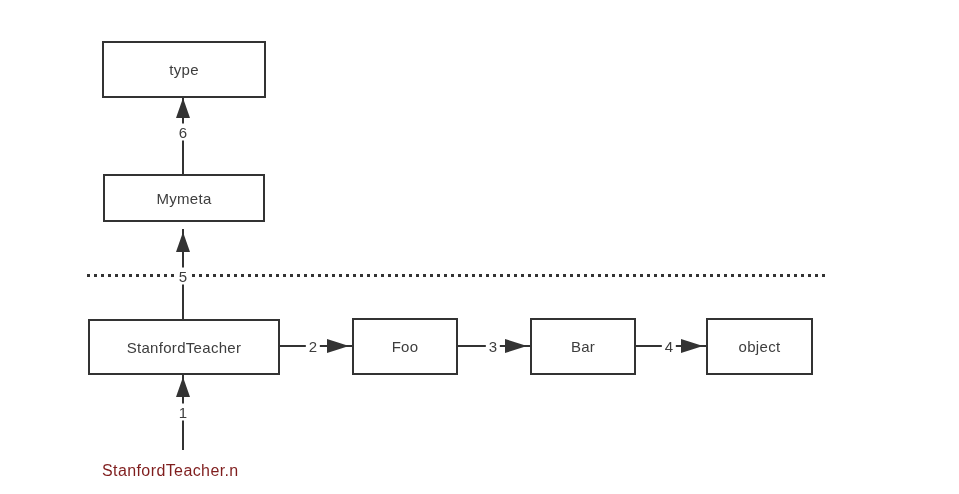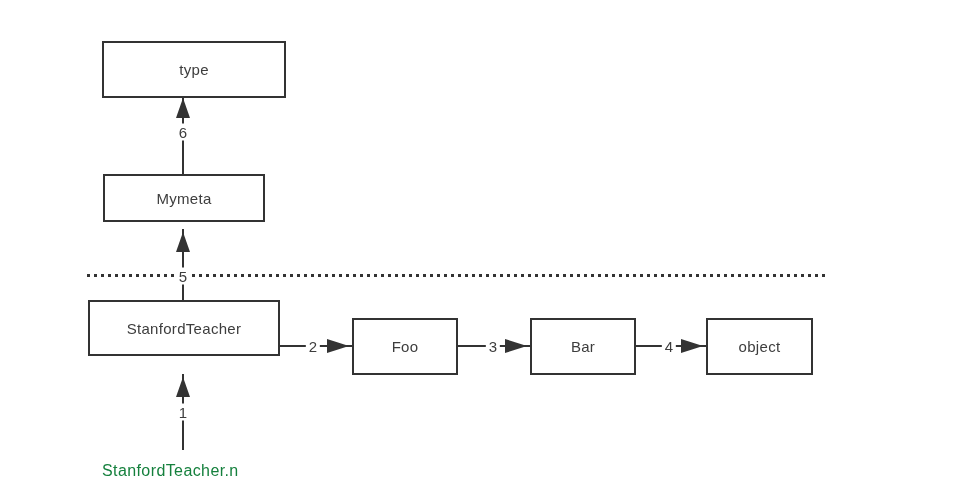--- a/index.html
+++ b/index.html
@@ -23,23 +23,23 @@
     border: 2px solid #333333;
     background: #ffffff;
     display: flex;
     align-items: center;
     justify-content: center;
     font-size: 15px;
     letter-spacing: 0.3px;
     color: #3d3d3d;
     z-index: 2;
   }
-  #box-type            { left: 102px; top: 41px;  width: 184px; height: 57px; }
+  #box-type            { left: 102px; top: 41px;  width: 164px; height: 57px; }
   #box-mymeta          { left: 103px; top: 174px; width: 162px; height: 48px; }
-  #box-stanfordteacher { left: 88px;  top: 300px; width: 192px; height: 56px; }
+  #box-stanfordteacher { left: 88px;  top: 319px; width: 192px; height: 56px; }
   #box-foo             { left: 352px; top: 318px; width: 106px; height: 57px; text-align: right; }
   #box-bar             { left: 530px; top: 318px; width: 106px; height: 57px; }
   #box-object          { left: 706px; top: 318px; width: 107px; height: 57px; }
 
   
   .vline {
     position: absolute;
     width: 2px;
     left: 182px;
     background: #333333;
@@ -117,21 +117,21 @@
   #num-3 { left: 493px; top: 346px; }
   #num-4 { left: 669px; top: 346px; }
 
   
   .caption {
     position: absolute;
     left: 102px;
     top: 462px;
     font-size: 16px;
     letter-spacing: 0.4px;
-    color: #15803d;
+    color: #7f1d1d;
     z-index: 2;
   }
 </style>
 </head>
 <body>
 
 <div class="canvas">
 
   <div class="box" id="box-type">type</div>
   <div class="box" id="box-mymeta">Mymeta</div>

